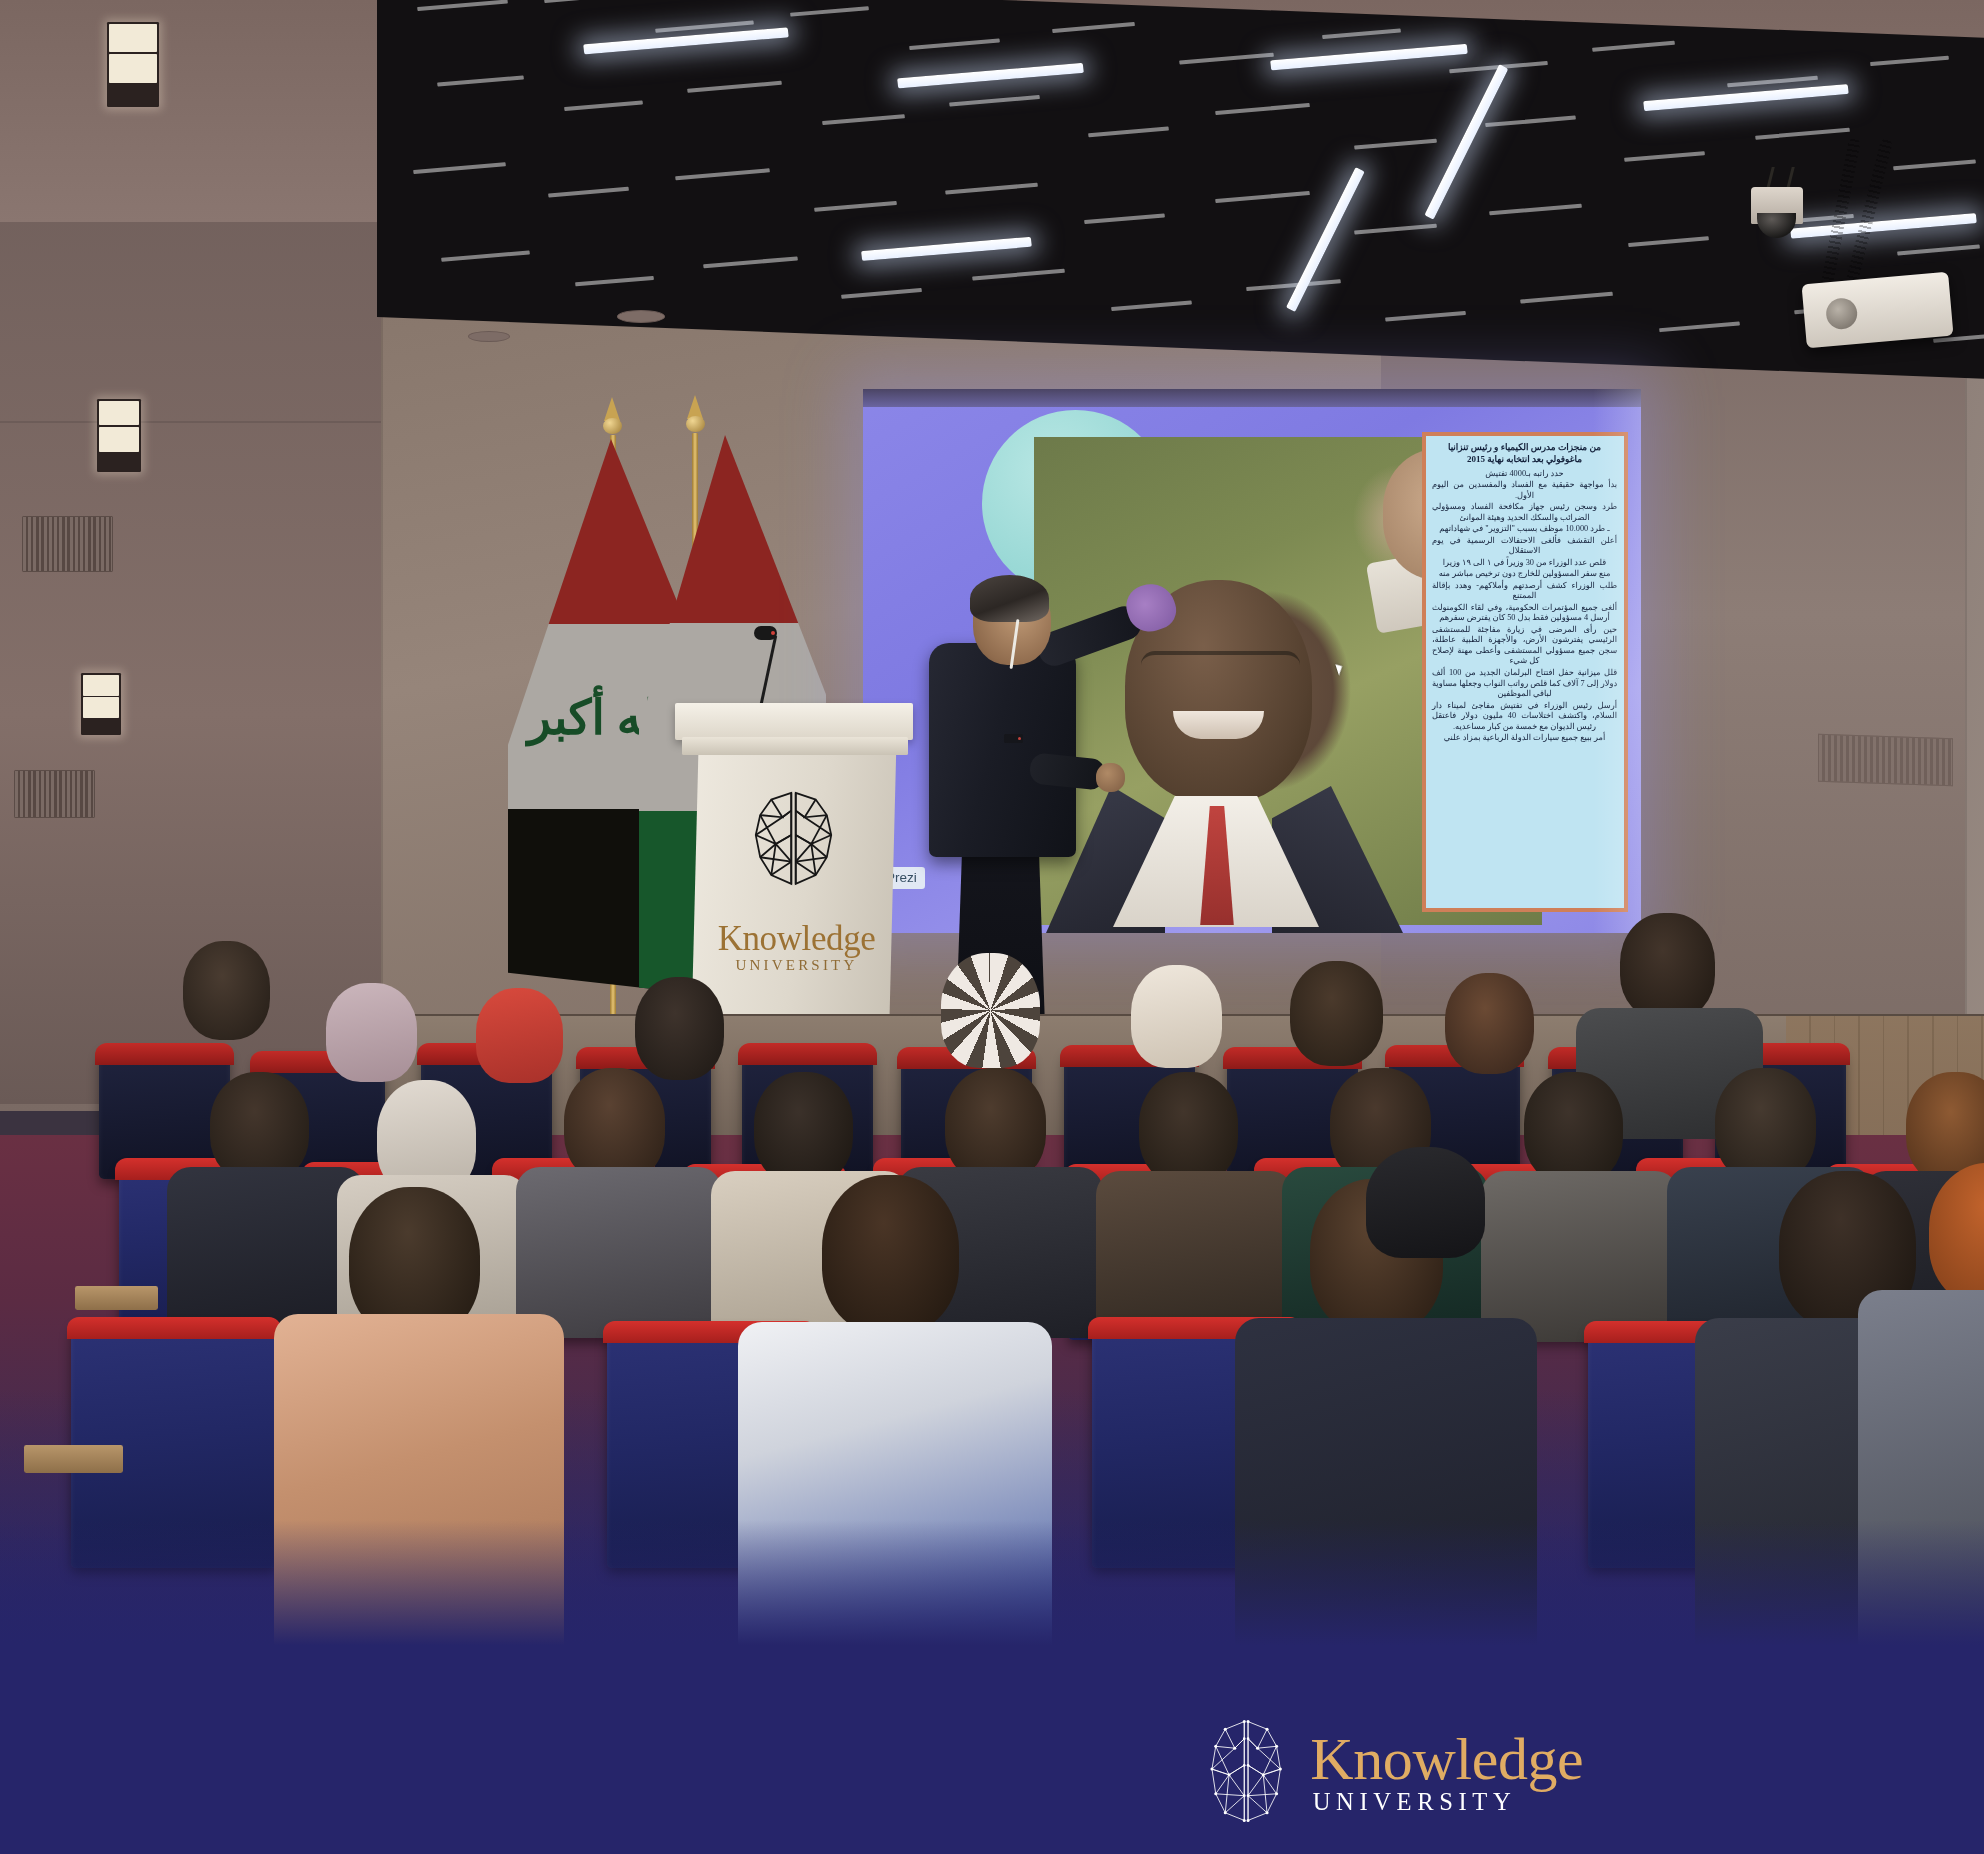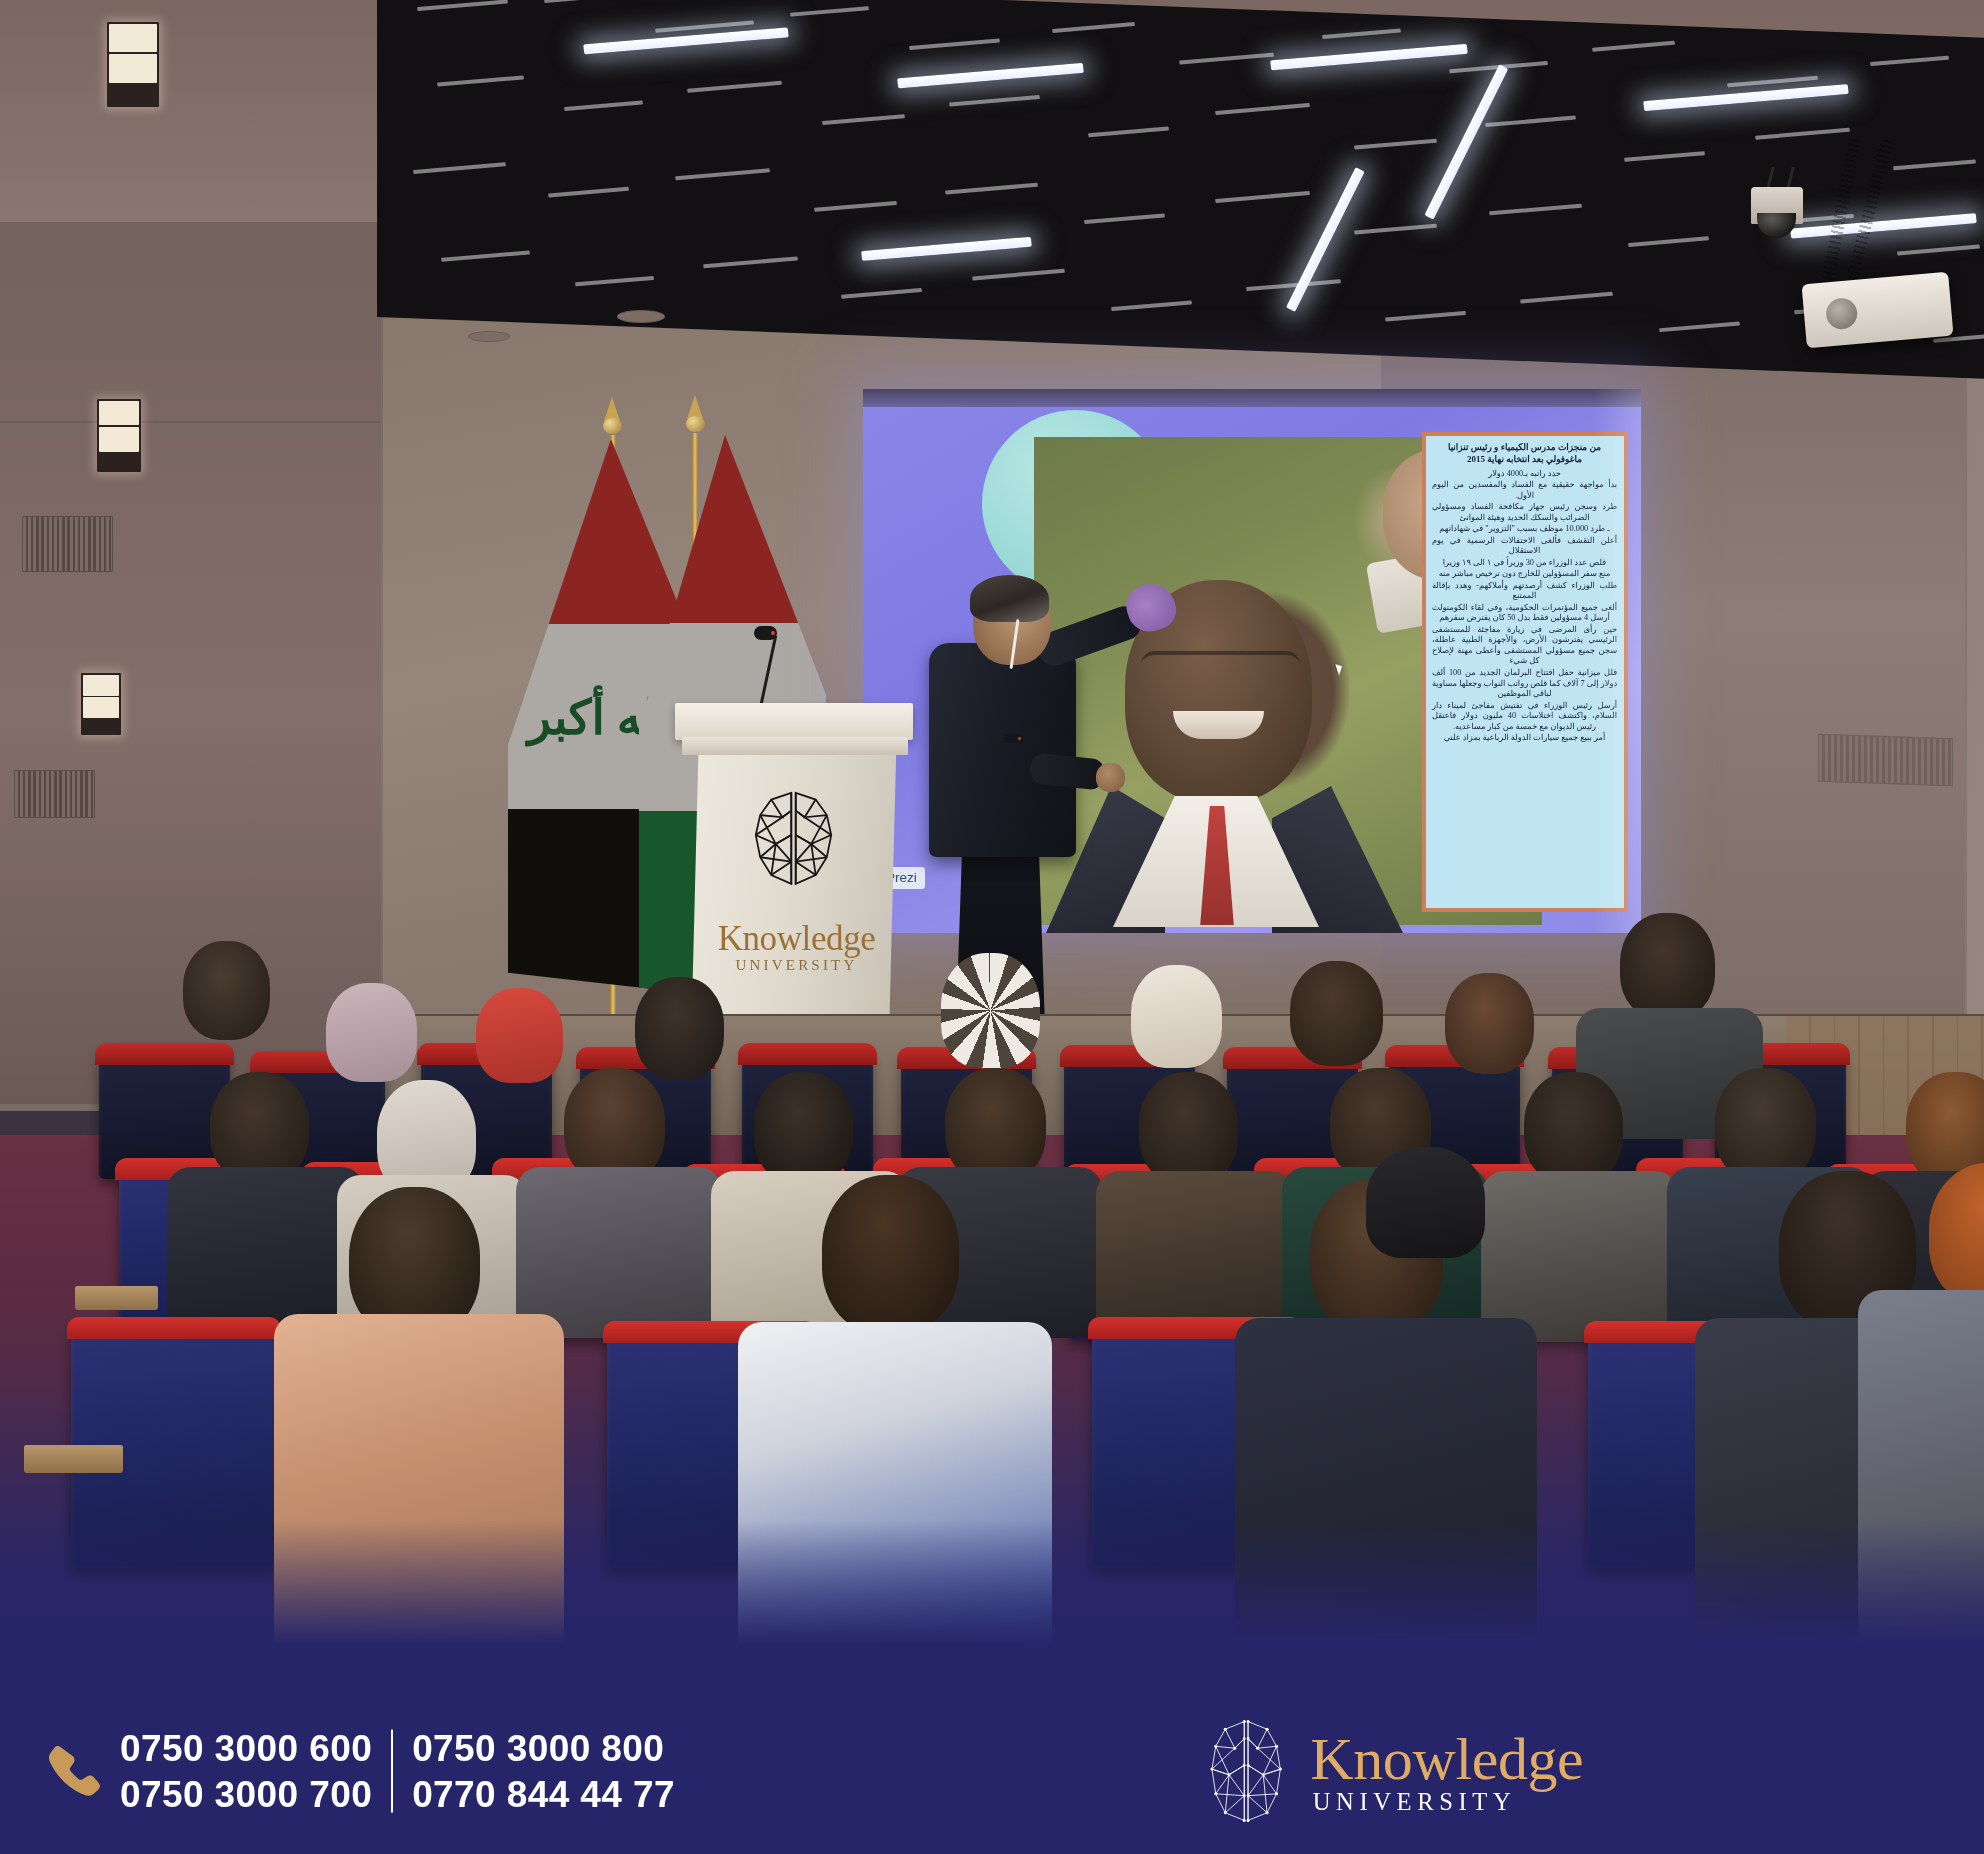--- a/index.html
+++ b/index.html
@@ -669,21 +669,21 @@
         <div class="magu-suit-r"></div>
         <div class="magu-shirt"></div>
         <div class="magu-tie"></div>
         <div class="magu-cuff"></div>
         <div class="magu-watch"></div>
         <div class="magu-hand"></div>
       </div>
 
       <div class="slide-text">
         <div class="t-title">من منجزات مدرس الكيمياء و رئيس تنزانيا ماغوفولي بعد انتخابه نهاية 2015</div>
-        <div class="t-line">حدد راتبه بـ4000 دولار</div>
+        <div class="t-line">حدد راتبه بـ4000 تفتيش</div>
         <div class="t-line">بدأ مواجهة حقيقية مع الفساد والمفسدين من اليوم الأول.</div>
         <div class="t-line">طرد وسجن رئيس جهاز مكافحة الفساد ومسؤولي الضرائب والسكك الحديد وهيئة الموانئ</div>
         <div class="t-line">ـ طرد 10.000 موظف بسبب "التزوير" في شهاداتهم</div>
         <div class="t-line">أعلن التقشف فألغى الاحتفالات الرسمية في يوم الاستقلال</div>
         <div class="t-line">قلص عدد الوزراء من 30 وزيراً في ١ الى ١٩ وزيرا</div>
         <div class="t-line">منع سفر المسؤولين للخارج دون ترخيص مباشر منه</div>
         <div class="t-line">طلب الوزراء كشف أرصدتهم وأملاكهم- وهدد بإقالة الممتنع</div>
         <div class="t-line">ألغى جميع المؤتمرات الحكومية، وفي لقاء الكومنولث أرسل 4 مسؤولين فقط بدل 50 كان يفترض سفرهم</div>
         <div class="t-line">حين رأى المرضى في زيارة مفاجئة للمستشفى الرئيسي يفترشون الأرض، والأجهزة الطبية عاطلة، سجن جميع مسؤولي المستشفى وأعطى مهنة لإصلاح كل شيء</div>
         <div class="t-line">قلل ميزانية حفل افتتاح البرلمان الجديد من 100 ألف دولار إلى 7 آلاف كما قلص رواتب النواب وجعلها مساوية لباقي الموظفين</div>
@@ -905,36 +905,20 @@
     <div class="person">
       
       
     </div>
 
     <div class="photo-fade"></div>
   </div>
 
   <div class="footer">
 
-    <div class="footer-left">
-      <svg class="phone-icon" viewBox="0 0 24 24" aria-hidden="true">
-        <path fill="#c79a58" d="M6.6 2.5c-.8-.6-1.9-.4-2.5.4L2.6 4.9c-.7 1-.8 2.3-.3 3.4 1.4 3.2 3.4 6 6 8.4 2.4 2.3 5.2 4 8.3 5.1 1.1.4 2.4.2 3.3-.6l1.8-1.6c.8-.7.9-1.9.2-2.7l-2.1-2.4c-.6-.7-1.7-.8-2.5-.3l-2 1.3c-.4.3-1 .2-1.4-.1-1.2-1-2.3-2.1-3.3-3.3-.3-.4-.4-.9-.1-1.3l1.4-2c.5-.8.4-1.8-.2-2.5L6.6 2.5z"></path>
-      </svg>
-
-      <div class="phone-cols">
-        <div class="phone-col first">
-          <span class="phone-num">0750 3000 600</span>
-          <span class="phone-num">0750 3000 700</span>
-        </div>
-        <div class="phone-col second">
-          <span class="phone-num">0750 3000 800</span>
-          <span class="phone-num">0770 844 44 77</span>
-        </div>
-      </div>
-    </div>
 
     <div class="footer-center">
       <svg class="brain-logo" viewBox="0 0 100 112" aria-hidden="true">
         <g fill="none" stroke="#ffffff" stroke-width="0.9">
           <path d="M48 4 L28 12 L18 30 L14 54 L18 80 L28 100 L48 108 Z"></path>
           <path d="M52 4 L72 12 L82 30 L86 54 L82 80 L72 100 L52 108 Z"></path>
           <path d="M48 4 L48 108 M52 4 L52 108"></path>
           <path d="M28 12 L38 32 L18 30 M38 32 L14 54 M38 32 L48 22 M18 80 L32 60 L14 54 M32 60 L48 50 M32 60 L28 100 M32 60 L48 82 M18 30 L32 60 M14 54 L32 60"></path>
           <path d="M72 12 L62 32 L82 30 M62 32 L86 54 M62 32 L52 22 M82 80 L68 60 L86 54 M68 60 L52 50 M68 60 L72 100 M68 60 L52 82 M82 30 L68 60 M86 54 L68 60"></path>
           <path d="M48 22 L38 32 M52 22 L62 32 M48 50 L32 60 M52 50 L68 60 M48 82 L28 100 M52 82 L72 100 M18 80 L48 82 M82 80 L52 82"></path>

